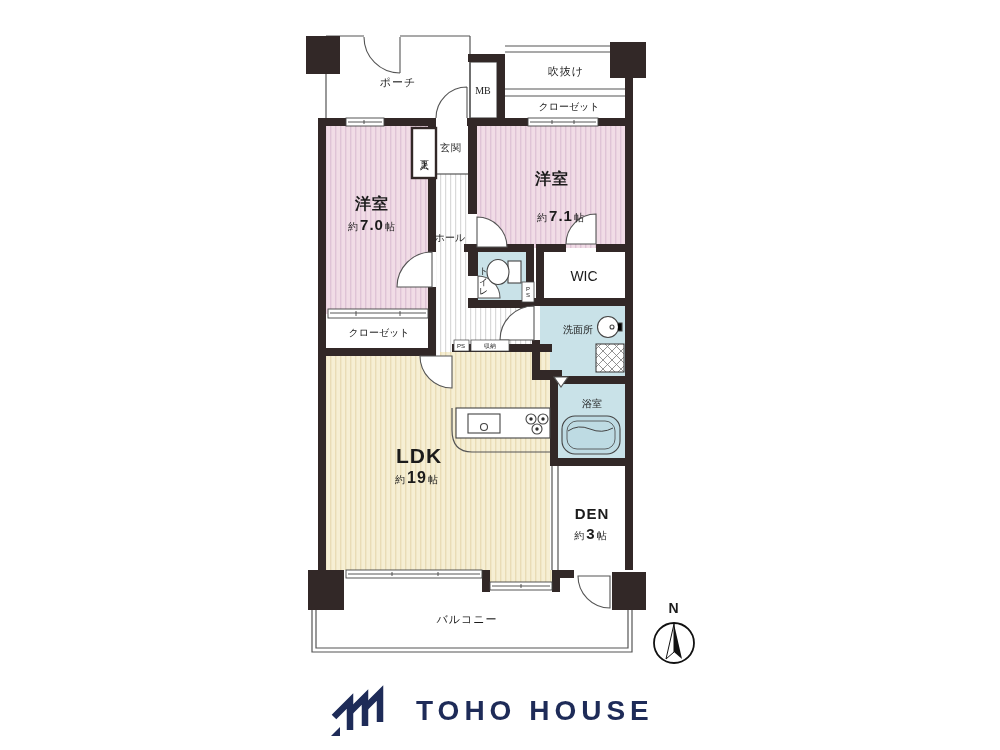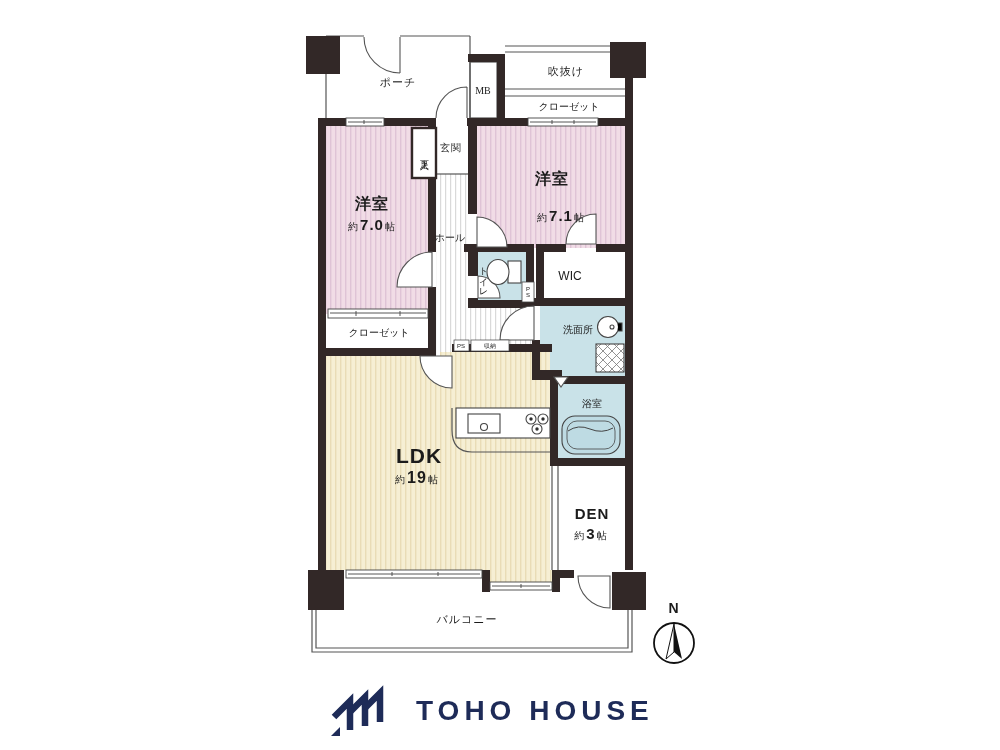--- a/index.html
+++ b/index.html
@@ -209,21 +209,21 @@
 <div class="lbl name" style="left:552px;top:179px;font-size:16px;">洋室</div>
 <div class="lbl sz" style="left:552px;top:216px;margin-left:9px;">
   <span class="p">約</span><span class="n">7.1</span><span class="u">帖</span>
 </div>
 
 <div class="lbl v" style="left:424px;top:153px;font-size:9px;">下足入</div>
 <div class="lbl" style="left:451px;top:148px;font-size:10px;">玄関</div>
 <div class="lbl" style="left:450px;top:238px;font-size:10px;letter-spacing:0;">ホール</div>
 <div class="lbl v" style="left:483px;top:276px;font-size:9px;">トイレ</div>
 <div class="lbl v tiny" style="left:528px;top:292px;">PS</div>
-<div class="lbl" style="left:570px;top:276px;font-size:12px;letter-spacing:0;">WIC</div>
+<div class="lbl" style="left:584px;top:276px;font-size:14px;letter-spacing:0;">WIC</div>
 <div class="lbl" style="left:379px;top:333px;font-size:10px;letter-spacing:0;">クローゼット</div>
 <div class="lbl" style="left:578px;top:330px;font-size:10px;letter-spacing:0;">洗面所</div>
 <div class="lbl tiny" style="left:461px;top:346px;">PS</div>
 <div class="lbl tiny" style="left:490px;top:346px;">収納</div>
 <div class="lbl" style="left:592px;top:404px;font-size:10px;letter-spacing:0;">浴室</div>
 
 <div class="lbl name" style="left:419px;top:455px;font-size:21px;letter-spacing:1px;">LDK</div>
 <div class="lbl sz sz-big" style="left:417px;top:478px;">
   <span class="p">約</span><span class="n">19</span><span class="u">帖</span>
 </div>

